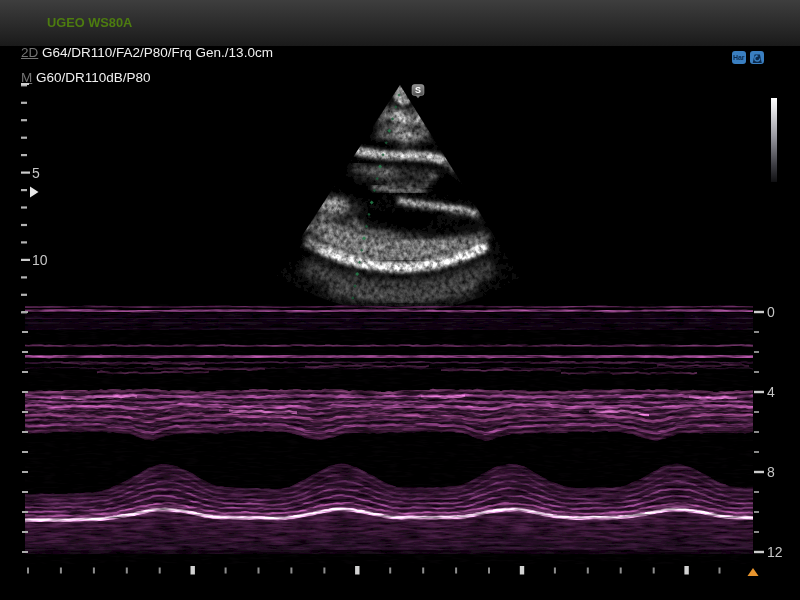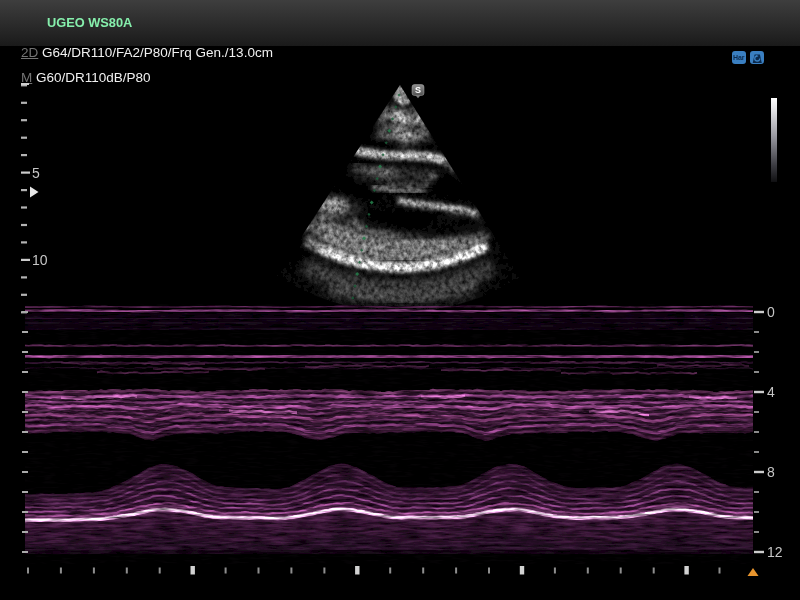--- a/index.html
+++ b/index.html
@@ -1,20 +1,20 @@
 <!DOCTYPE html>
 <html><head><meta charset="utf-8">
 <style>
 html,body{margin:0;padding:0;background:#000;}
 #screen{position:relative;width:800px;height:600px;background:#000;overflow:hidden;
   font-family:"Liberation Sans",sans-serif;}
 #topbar{position:absolute;left:0;top:0;width:800px;height:46px;
   background:linear-gradient(#3e3e3e,#1a1a1a);}
 #title{position:absolute;left:47px;top:15px;font-size:12.8px;font-weight:bold;
-  color:#86efac;letter-spacing:0px;}
+  color:#4d7c0f;letter-spacing:0px;}
 .info{position:absolute;font-size:13.5px;color:#f0f0f0;white-space:pre;}
 .mode{color:#737373;text-decoration:underline;}
 #l1{left:21px;top:45px;}
 #l2{left:21px;top:70px;}
 #dash{position:absolute;left:21px;top:82.5px;width:8px;height:2.5px;background:#cfcfcf;}
 .icon{position:absolute;top:51px;width:14.5px;height:13.2px;background:#3a7fc1;
   border-radius:3px;}
 #har{left:731.5px;color:#0b2a4d;font-size:7px;font-weight:bold;text-align:center;
   line-height:13.2px;}
 #probe{left:749.5px;}

